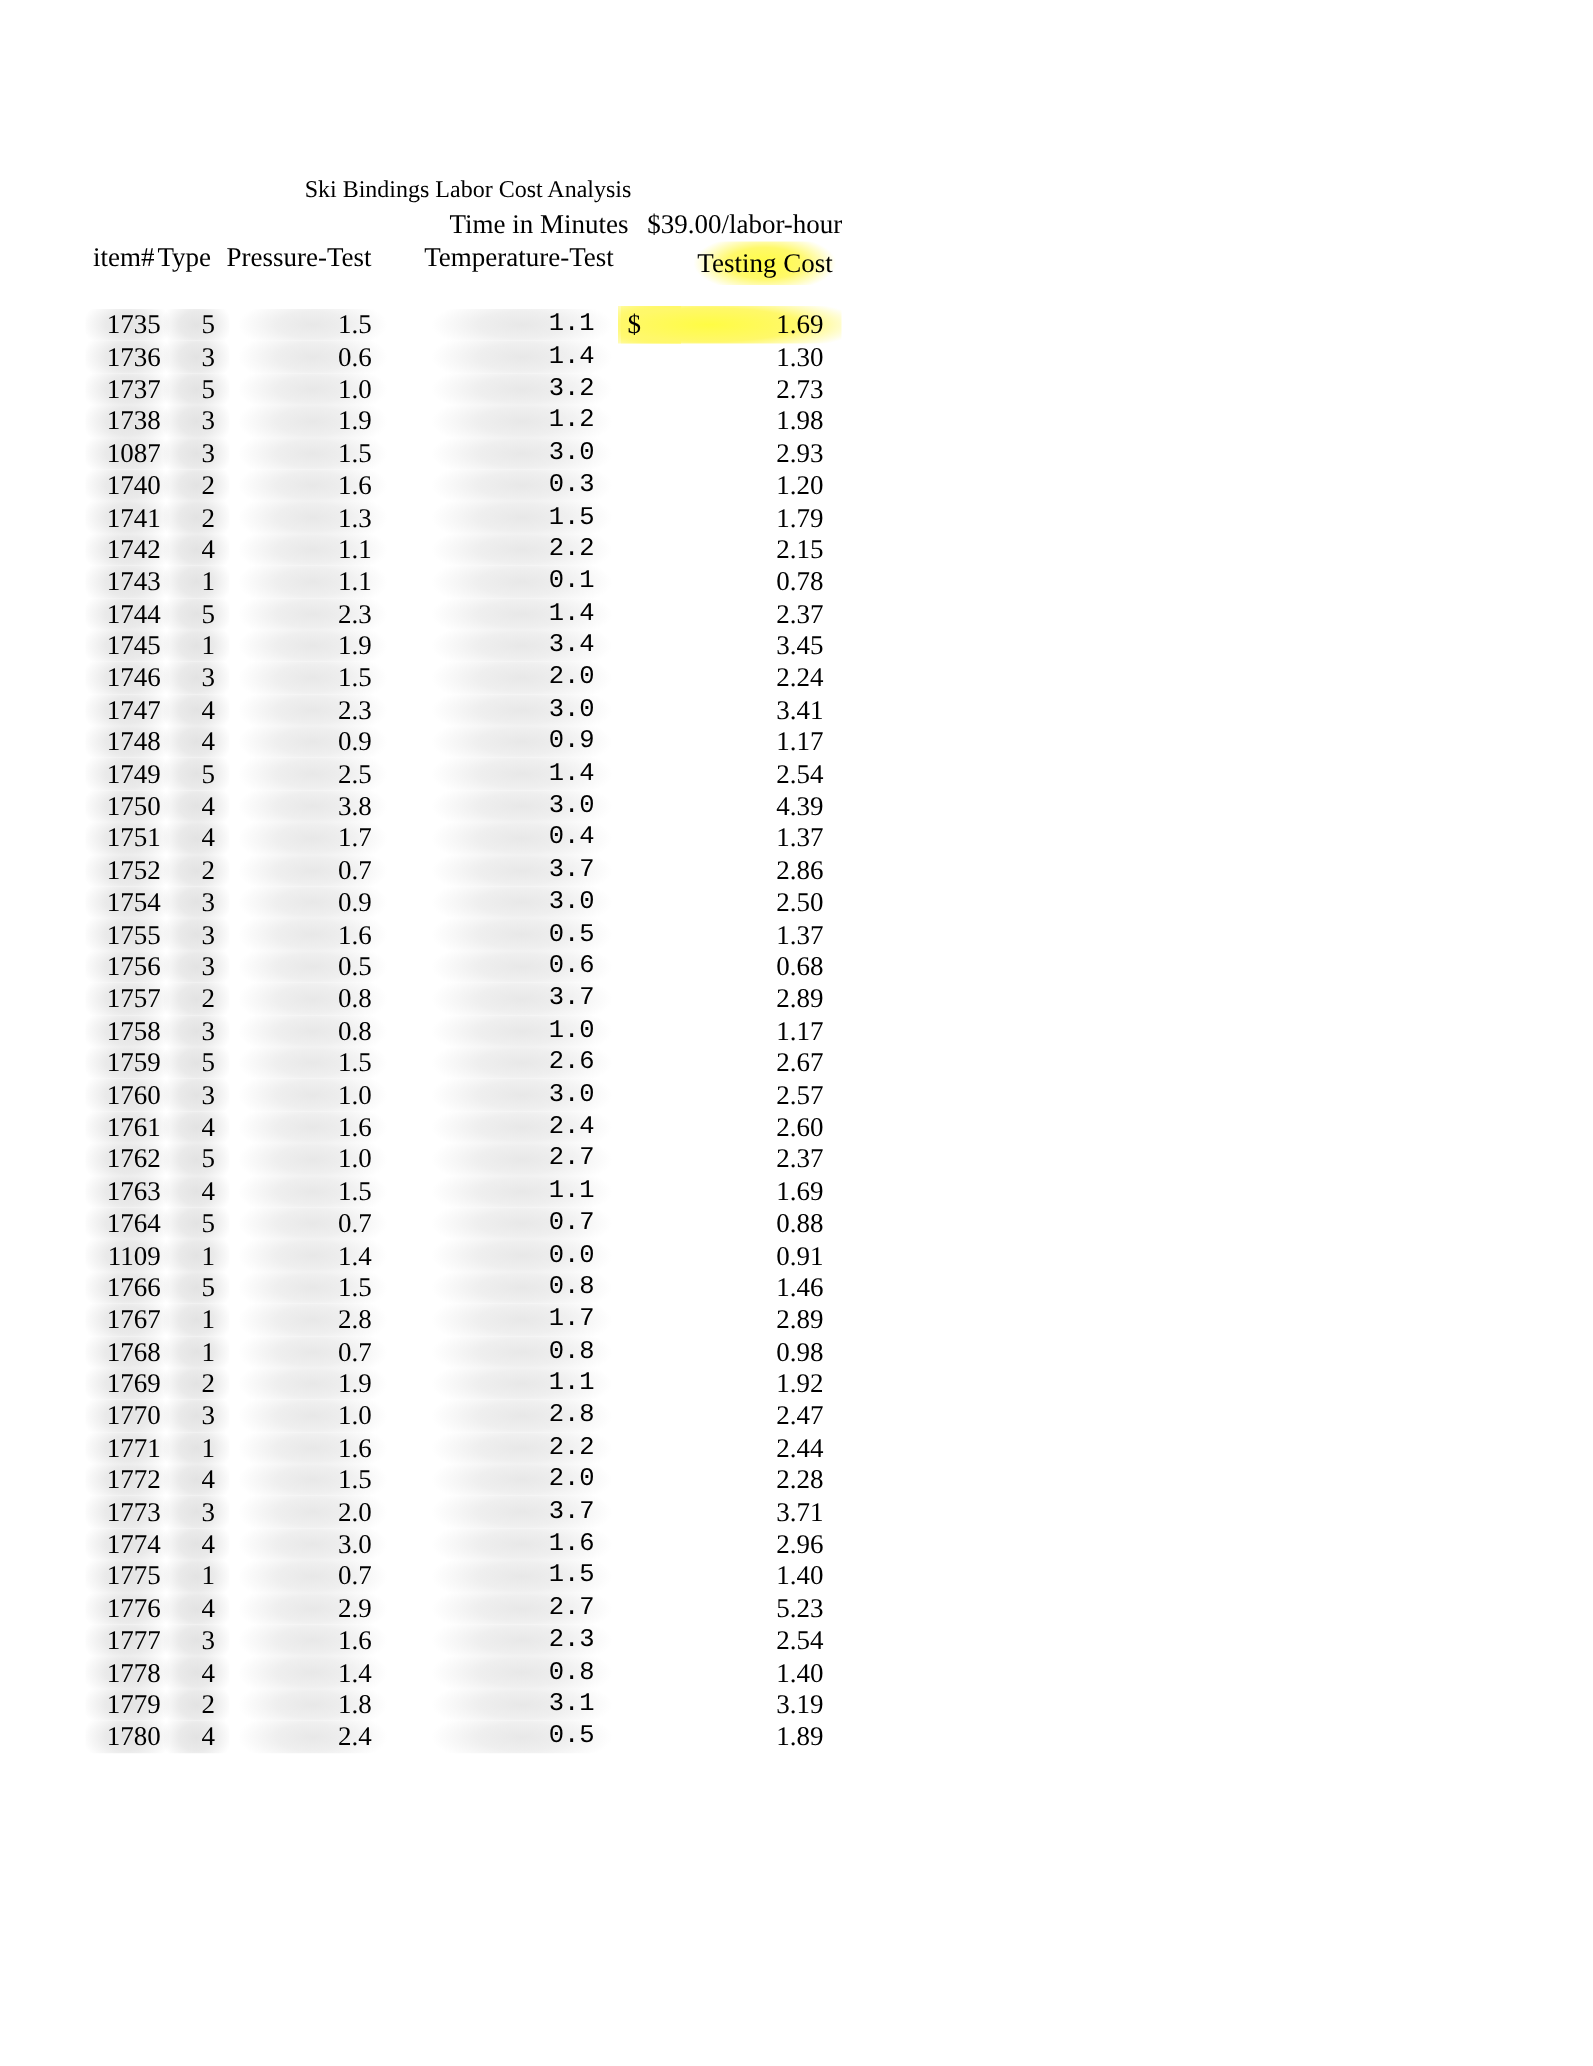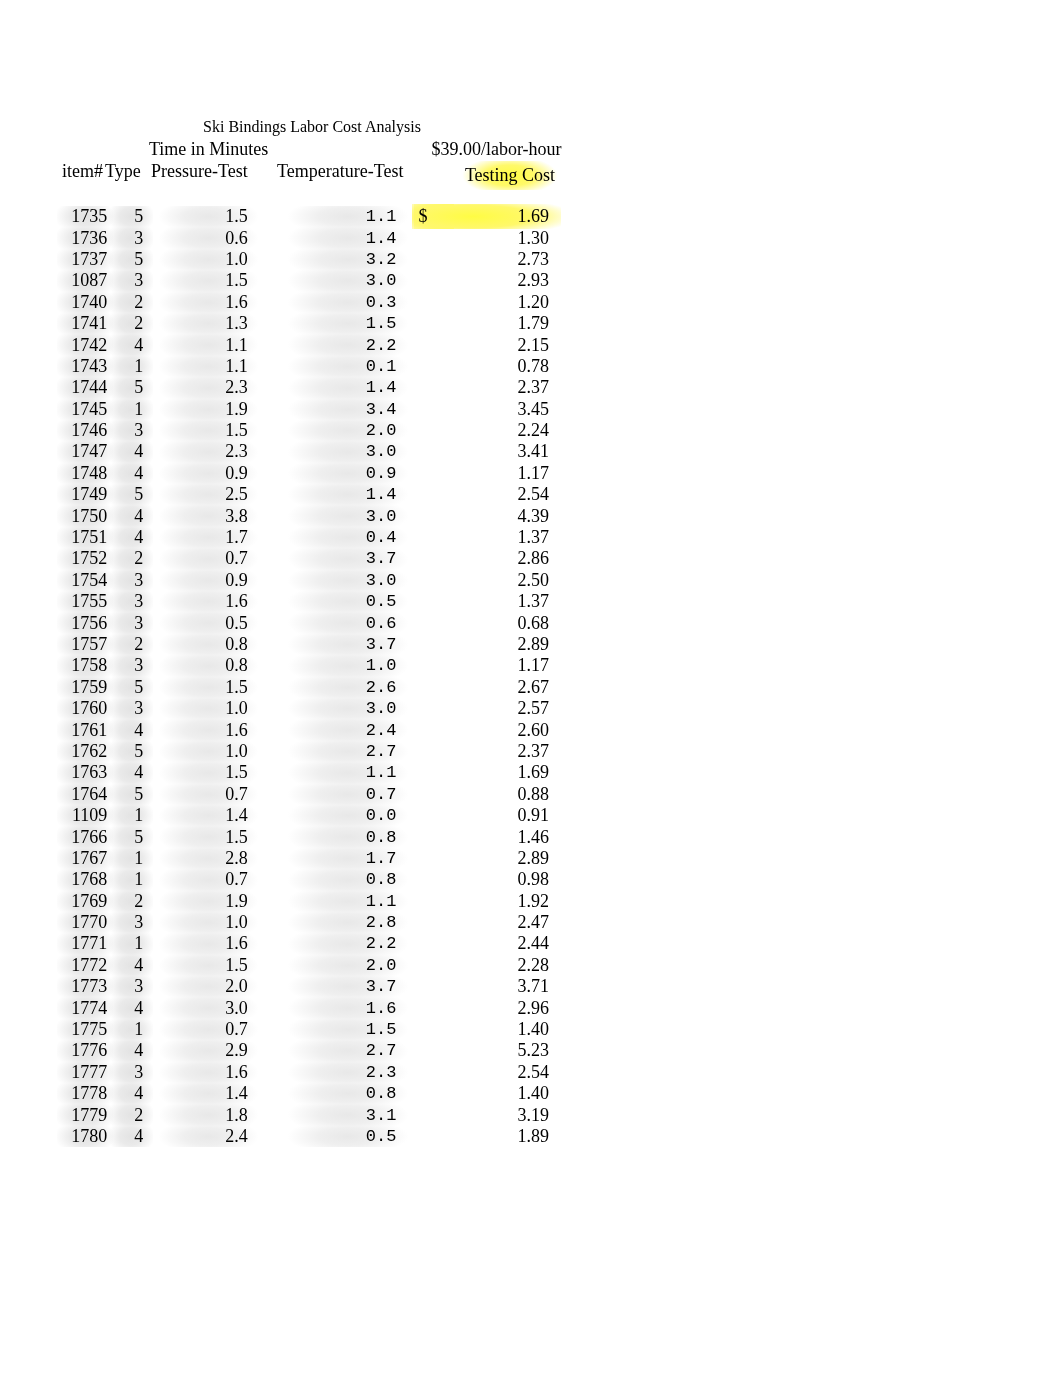--- a/index.html
+++ b/index.html
@@ -27,21 +27,21 @@
     }
     .super-header {
       display: flex;
       margin-bottom: 1px;
     }
     .super-left {
       width: 92px;
     }
     .super-mid {
       width: 270px;
-      text-align: left;
+      text-align: right;
     }
     .super-right {
       width: 155px;
       text-align: center;
     }
     .col-header-row {
       display: flex;
       margin-bottom: 16px;
     }
     .h-item {
@@ -53,21 +53,21 @@
       text-align: left;
       padding-left: 2px;
     }
     .h-pressure {
       width: 110px;
       text-align: left;
       padding-left: 4px;
     }
     .h-temp {
       width: 158px;
-      text-align: left;
+      text-align: center;
       padding-left: 20px;
     }
     .h-cost {
       width: 160px;
       text-align: center;
       padding-left: 30px;
       position: relative;
     }
     .h-cost-inner {
       background: radial-gradient(ellipse 60% 90% at 50% 50%, #fffc44 0%, #fff96a 40%, rgba(255,252,68,0) 75%);
@@ -242,20 +242,28 @@
         </tr>
         <tr>
           <td class="c-item"><div class="shade"></div><span>1737</span></td>
           <td class="c-type"><div class="shade"></div><span>5</span></td>
           <td class="c-pressure"><div class="shade"></div><span>1.0</span></td>
           <td class="c-temp"><div class="shade"></div><span>3.2</span></td>
           <td class="c-dollar"></td>
           <td class="c-cost"><span>2.73</span></td>
         </tr>
         <tr>
+          <td class="c-item"><div class="shade"></div><span>1738</span></td>
+          <td class="c-type"><div class="shade"></div><span>3</span></td>
+          <td class="c-pressure"><div class="shade"></div><span>1.9</span></td>
+          <td class="c-temp"><div class="shade"></div><span>1.2</span></td>
+          <td class="c-dollar"></td>
+          <td class="c-cost"><span>1.98</span></td>
+        </tr>
+        <tr>
           <td class="c-item"><div class="shade"></div><span>1087</span></td>
           <td class="c-type"><div class="shade"></div><span>3</span></td>
           <td class="c-pressure"><div class="shade"></div><span>1.5</span></td>
           <td class="c-temp"><div class="shade"></div><span>3.0</span></td>
           <td class="c-dollar"></td>
           <td class="c-cost"><span>2.93</span></td>
         </tr>
         <tr>
           <td class="c-item"><div class="shade"></div><span>1740</span></td>
           <td class="c-type"><div class="shade"></div><span>2</span></td>

